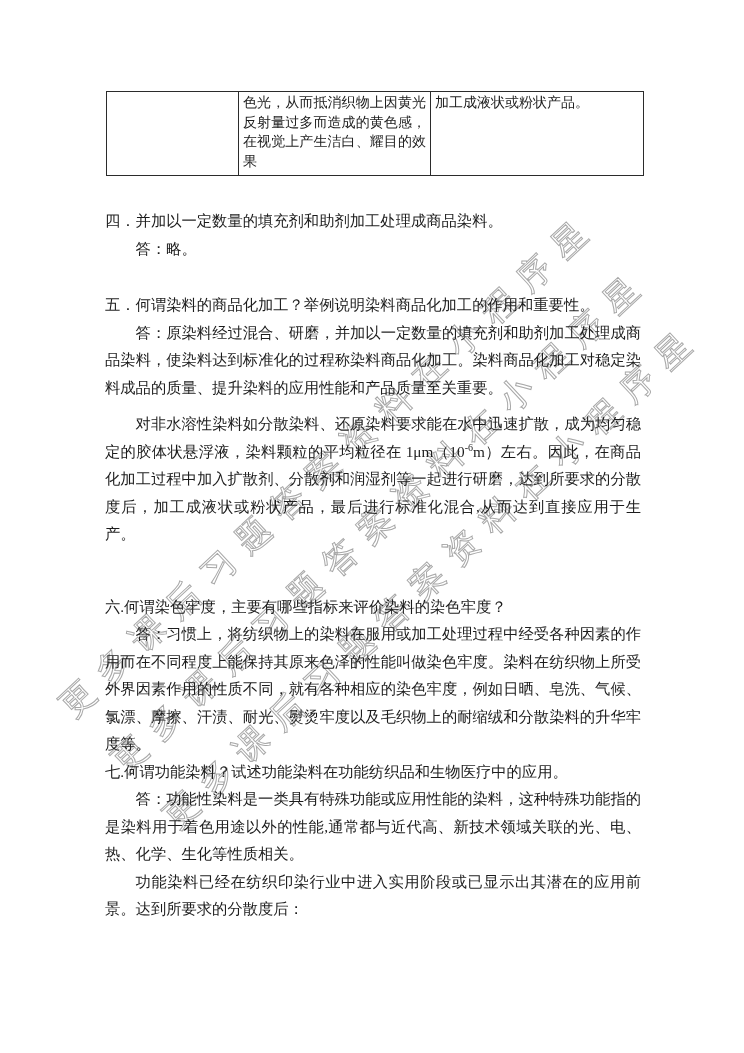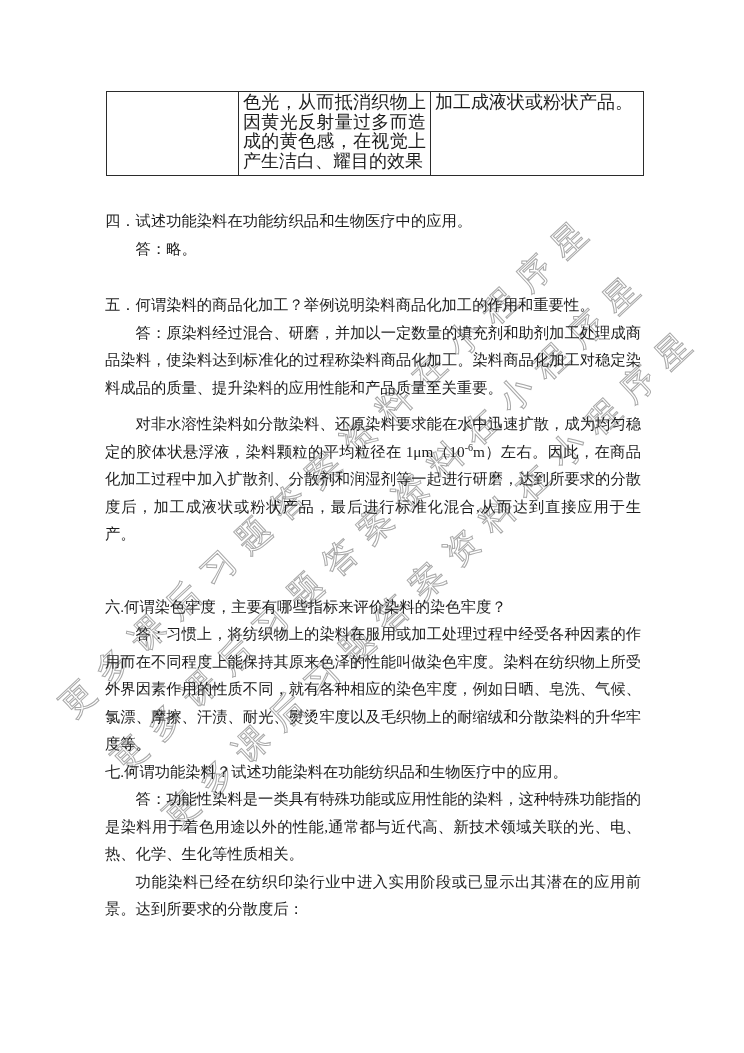--- a/index.html
+++ b/index.html
@@ -33,21 +33,21 @@
 
   table.cont-table {
     border-collapse:collapse;
     table-layout:fixed;
     width:534px;
     margin-left:1px;
   }
   table.cont-table td {
     border:1px solid #2b2b2b;
     vertical-align:top;
-    font-size:18px;
+    font-size:14px;
     line-height:19.5px;
     padding:1px 4px 4px 4px;
     text-align:justify;
     margin-left:20px;
   }
   .col1 { width:123px; }
   .col2 { width:183px; }
   .col3 { width:204px; }
 
   p { margin:0; font-size:15.3px; line-height:27.5px; text-align:justify; }
@@ -77,21 +77,21 @@
       <tbody>
           <tr>
         <td class="col1"></td>
         <td class="col2">色光，从而抵消织物上因黄光反射量过多而造成的黄色感，在视觉上产生洁白、耀目的效果</td>
         <td class="col3">加工成液状或粉状产品。</td>
       </tr>
     </tbody>
       </table>
 
     <section class="sec4">
-      <p class="q">四．试述功能染料在功能纺织品和生物医疗中的应用。</p>
+      <p class="q">四．并加以一定数量的填充剂和助剂加工处理成商品染料。</p>
       <p class="a">答：略。</p>
     </section>
 
     <section class="sec5">
       <p class="q">五．何谓染料的商品化加工？举例说明染料商品化加工的作用和重要性。</p>
       <p class="a">答：原染料经过混合、研磨，并加以一定数量的填充剂和助剂加工处理成商品染料，使染料达到标准化的过程称染料商品化加工。染料商品化加工对稳定染料成品的质量、提升染料的应用性能和产品质量至关重要。</p>
       <p class="a a-p2"><span>对非水溶性染料如分散染料、还原染料要求能在水中迅速扩散，成为均匀稳定的胶体状悬浮液，染料颗粒的平均粒径在 1μm（10</span><sup>-6</sup><span>m）左右。因此，在商品化加工过程中加入扩散剂、分散剂和润湿剂等一起进行研磨，达到所要求的分散度后，加工成液状或粉状产品，最后进行标准化混合,从而达到直接应用于生产。</span></p>
     </section>
 
     <section class="sec6">

